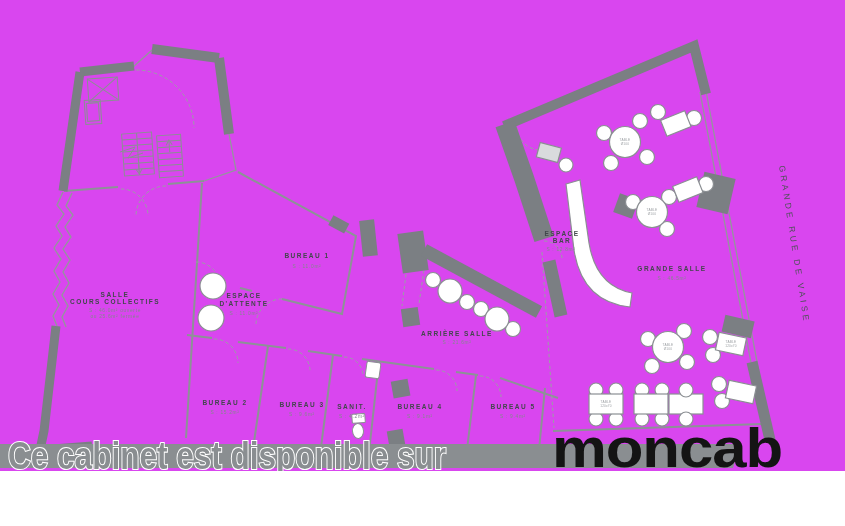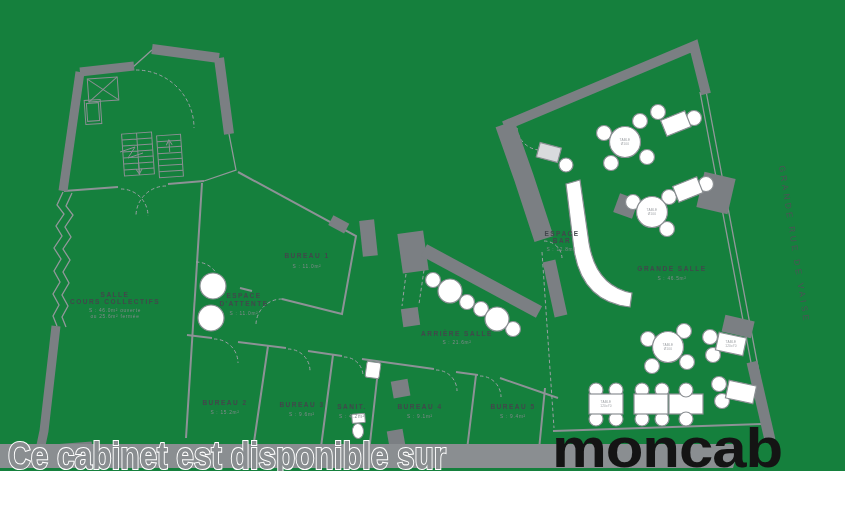--- a/index.html
+++ b/index.html
@@ -1,16 +1,16 @@
 <!DOCTYPE html>
 <html><head>
 <meta charset="utf-8">
 <style>
   html,body{margin:0;padding:0;background:#fff;}
-  .stage{position:relative;width:845px;height:526px;background:#15803d;overflow:hidden;
+  .stage{position:relative;width:845px;height:526px;background:#d946ef;overflow:hidden;
          font-family:"Liberation Sans",sans-serif;}
   svg{display:block;}
   .thin{stroke:#93979b;stroke-width:1.3;fill:none;}
   .thin2{stroke:#8d9296;stroke-width:2;fill:none;}
   .dash{stroke:#9aa0a4;stroke-width:1;fill:none;stroke-dasharray:3.5 2.5;}
   .wall{stroke:#7b7f83;fill:none;}
   .wallfill{fill:#7b7f83;stroke:none;}
   .furn{stroke:#8b8f93;stroke-width:1.2;fill:#ffffff;}
   .furng{stroke:#8b8f93;stroke-width:1.2;fill:#d9dbdd;}
   .room-name{font-size:6.5px;letter-spacing:1.5px;font-weight:600;fill:#42474c;text-anchor:middle;}

